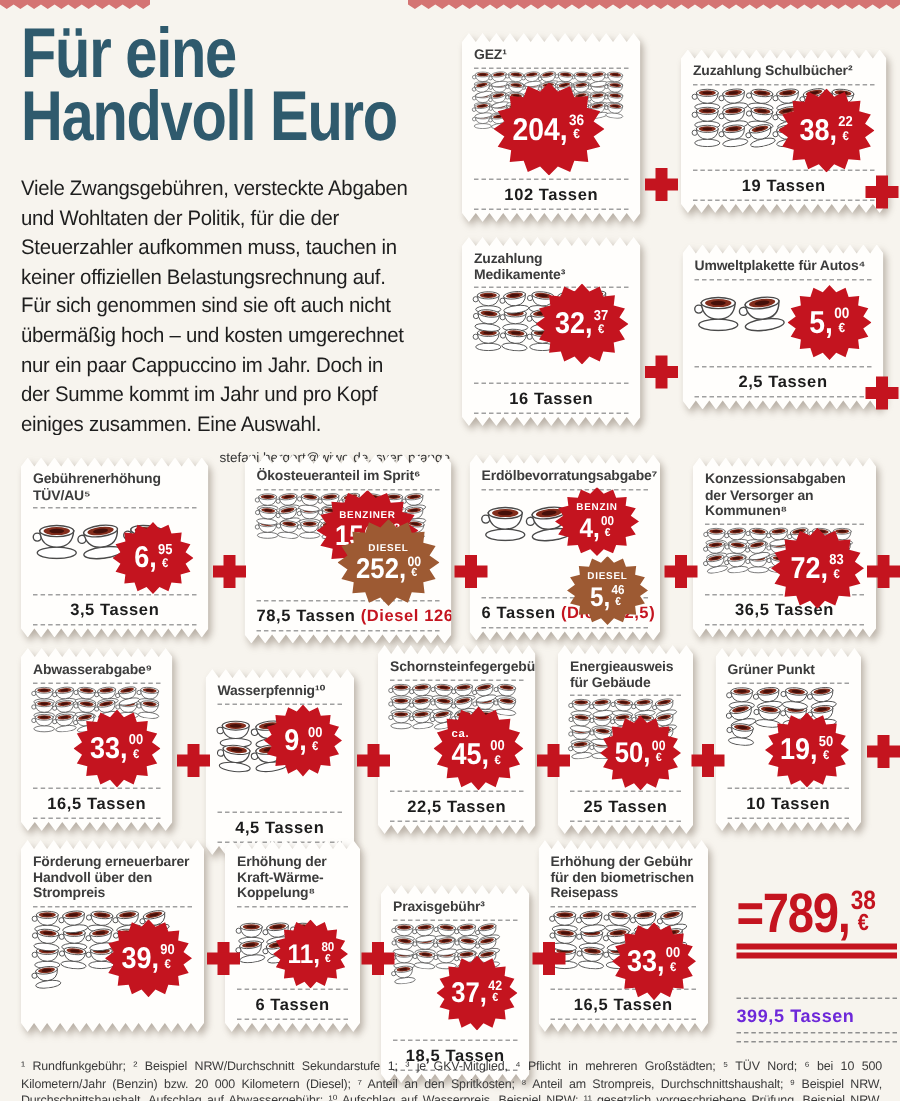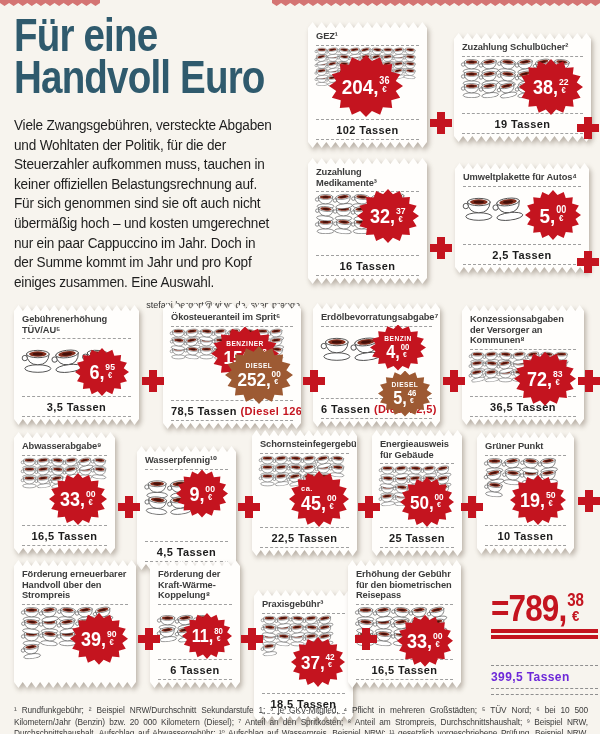--- a/index.html
+++ b/index.html
@@ -2502,21 +2502,21 @@
         </div>
       </div>
     </div>
       </div>
   </div>
   <span class="plus" style="left:138px;top:628px;"></span>
 
   <div class="stampwrap" style="left:150px;top:560px;width:90px;height:128px;">
     <div class="stamp" style="clip-path: polygon(0px 6px, 4.5px 0px, 9px 6px, 13.5px 0px, 18px 6px, 22.5px 0px, 27px 6px, 31.5px 0px, 36px 6px, 40.5px 0px, 45px 6px, 49.5px 0px, 54px 6px, 58.5px 0px, 63px 6px, 67.5px 0px, 72px 6px, 76.5px 0px, 81px 6px, 85.5px 0px, 90px 6px, 100% calc(100% - 6px), 85.5px 100%, 81px calc(100% - 6px), 76.5px 100%, 72px calc(100% - 6px), 67.5px 100%, 63px calc(100% - 6px), 58.5px 100%, 54px calc(100% - 6px), 49.5px 100%, 45px calc(100% - 6px), 40.5px 100%, 36px calc(100% - 6px), 31.5px 100%, 27px calc(100% - 6px), 22.5px 100%, 18px calc(100% - 6px), 13.5px 100%, 9px calc(100% - 6px), 4.5px 100%, 0px calc(100% - 6px));">
         <div class="stamp-body">
-      <div class="stamp-title">Förderung der Kraft-Wärme-Koppelung⁸</div>
+      <div class="stamp-title">Erhöhung der Kraft-Wärme-Koppelung⁸</div>
       <div class="illus">
         <div class="cups cups-md cups-few" style="max-width:60px;">
               <span class="cup">
                 <svg viewBox="0 0 40 30" xmlns="http://www.w3.org/2000/svg">
                   <ellipse cx="21" cy="24.5" rx="15.5" ry="4.5" fill="#fff" stroke="#4a4a4a" stroke-width="1.1"></ellipse>
                   <circle cx="5.5" cy="12" r="3.2" fill="#fff" stroke="#4a4a4a" stroke-width="1.1"></circle>
                   <path d="M7.5 7 Q8.5 20 21 20 Q33.5 20 34.5 7 Z" fill="#fff" stroke="#4a4a4a" stroke-width="1.1"></path>
                   <ellipse cx="21" cy="7.2" rx="13.5" ry="4.4" fill="#fff" stroke="#4a4a4a" stroke-width="1.1"></ellipse>
                   <ellipse cx="21" cy="7.2" rx="10.5" ry="3.2" fill="#832d1c"></ellipse>
                   <ellipse cx="21" cy="7.2" rx="6" ry="1.8" fill="#45100a"></ellipse>
@@ -2765,21 +2765,21 @@
                 </span>
               </div>
         </div>
       </div>
       <div class="tassen"><span>18,5 Tassen</span></div>
     </div>
       </div>
   </div>
   <span class="plus" style="left:355px;top:628px;"></span>
 
-  <div class="stampwrap" style="left:348px;top:560px;width:113px;height:128px;">
+  <div class="stampwrap" style="left:359px;top:560px;width:113px;height:128px;">
     <div class="stamp" style="clip-path: polygon(0px 6px, 4.3px 0px, 8.7px 6px, 13px 0px, 17.4px 6px, 21.7px 0px, 26.1px 6px, 30.4px 0px, 34.8px 6px, 39.1px 0px, 43.5px 6px, 47.8px 0px, 52.2px 6px, 56.5px 0px, 60.8px 6px, 65.2px 0px, 69.5px 6px, 73.9px 0px, 78.2px 6px, 82.6px 0px, 86.9px 6px, 91.3px 0px, 95.6px 6px, 100px 0px, 104.3px 6px, 108.7px 0px, 113px 6px, 100% calc(100% - 6px), 108.7px 100%, 104.3px calc(100% - 6px), 100px 100%, 95.6px calc(100% - 6px), 91.3px 100%, 86.9px calc(100% - 6px), 82.6px 100%, 78.2px calc(100% - 6px), 73.9px 100%, 69.5px calc(100% - 6px), 65.2px 100%, 60.8px calc(100% - 6px), 56.5px 100%, 52.2px calc(100% - 6px), 47.8px 100%, 43.5px calc(100% - 6px), 39.1px 100%, 34.8px calc(100% - 6px), 30.4px 100%, 26.1px calc(100% - 6px), 21.7px 100%, 17.4px calc(100% - 6px), 13px 100%, 8.7px calc(100% - 6px), 4.3px 100%, 0px calc(100% - 6px));">
         <div class="stamp-body">
       <div class="stamp-title">Erhöhung der Gebühr für den biometrischen Reisepass</div>
       <div class="illus">
         <div class="cups cups-md">
               <span class="cup">
                 <svg viewBox="0 0 40 30" xmlns="http://www.w3.org/2000/svg">
                   <ellipse cx="21" cy="24.5" rx="15.5" ry="4.5" fill="#fff" stroke="#4a4a4a" stroke-width="1.1"></ellipse>
                   <circle cx="5.5" cy="12" r="3.2" fill="#fff" stroke="#4a4a4a" stroke-width="1.1"></circle>
                   <path d="M7.5 7 Q8.5 20 21 20 Q33.5 20 34.5 7 Z" fill="#fff" stroke="#4a4a4a" stroke-width="1.1"></path>

